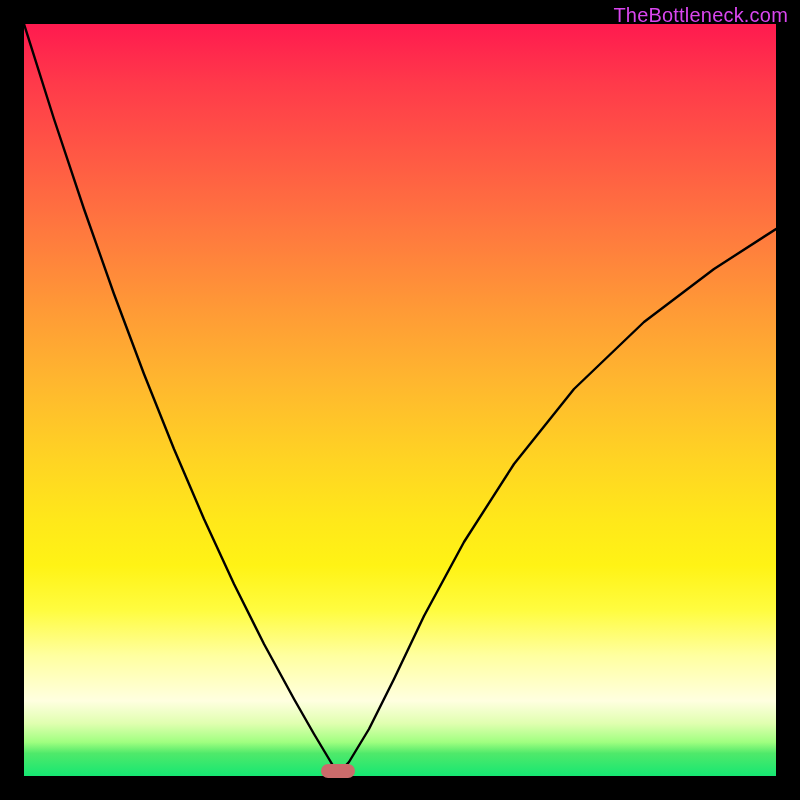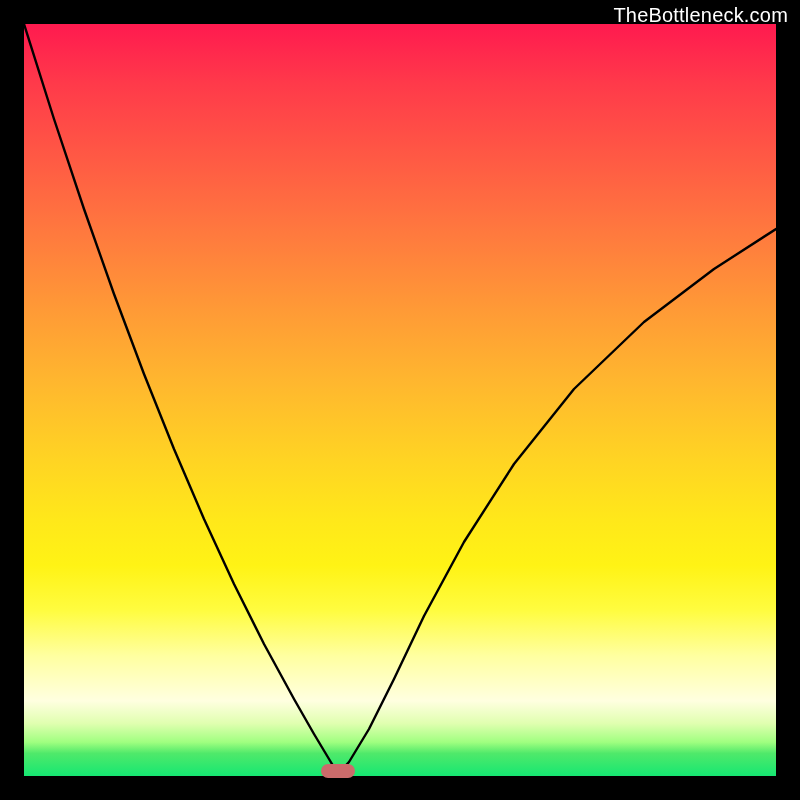--- a/index.html
+++ b/index.html
@@ -47,21 +47,21 @@
     position: absolute;
     width: 34px;
     height: 14px;
     background: #cb6b6b;
     border-radius: 7px;
   }
   .watermark {
     position: absolute;
     top: 4px;
     right: 12px;
-    color: #ffffff;
+    color: #d946ef;
     font-size: 20px;
     letter-spacing: 0.2px;
     font-weight: 500;
   }
 </style>
 </head>
 <body>
 
 <div class="frame">
   <svg class="curve" viewBox="0 0 752 752" preserveAspectRatio="none">

